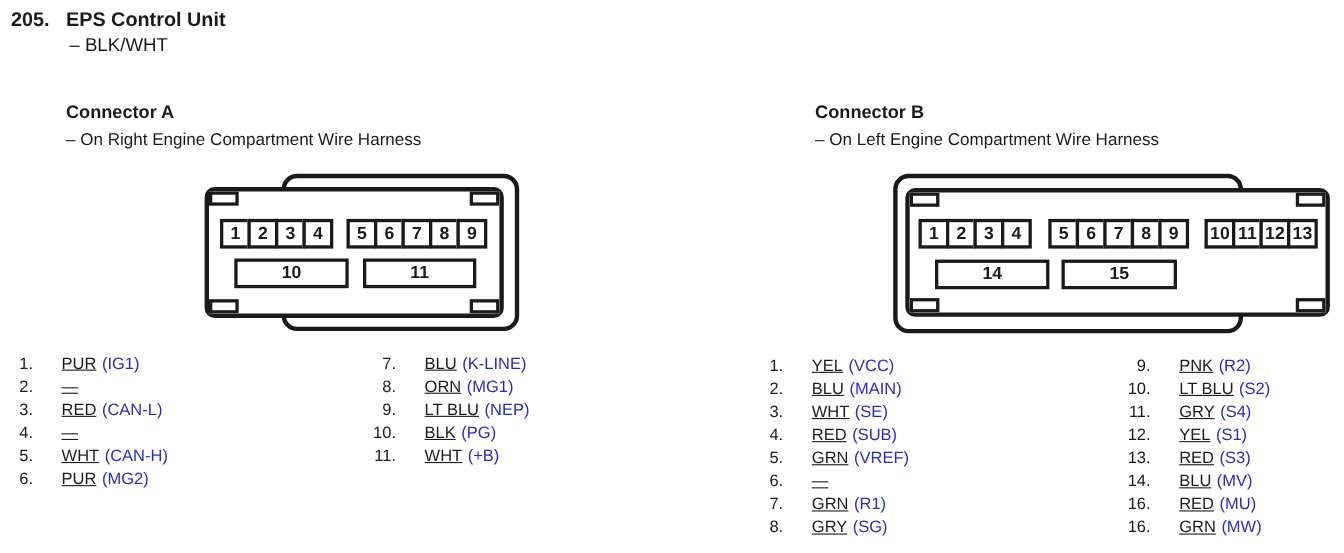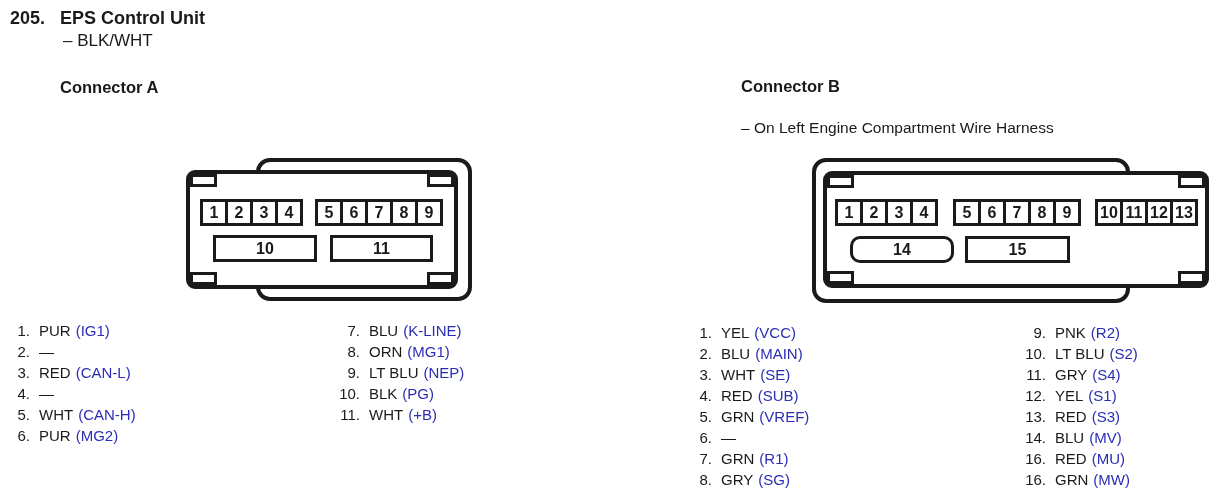--- a/index.html
+++ b/index.html
@@ -30,35 +30,36 @@
     font-weight:bold;font-size:16px;}
   .pinbox + .pinbox{margin-left:-3px;}
   .widebox{position:absolute;box-sizing:border-box;height:27px;border:3px solid var(--ink,#111);
     background:#fff;display:flex;align-items:center;justify-content:center;
     font-weight:bold;font-size:16px;}
 
   
   .pin-list{position:absolute;font-size:15px;}
   .pin-row{display:flex;height:21px;line-height:21px;white-space:pre;}
   .pin-num{display:inline-block;width:22px;text-align:right;}
-  .pin-color{margin-left:9px;}
+  .pin-color{margin-left:26px;text-decoration:underline;}
   .pin-sig{margin-left:5px;color:var(--accent-blue,#2b2db5);}
 </style>
 </head>
 <body>
 
 <div class="page">
 
   <div class="abs page-head-num" style="left:10px;top:7px;">205.</div>
   <div class="abs page-head-title" style="left:60px;top:7px;">EPS Control Unit</div>
   <div class="abs head-note" style="left:63px;top:31px;">– BLK/WHT</div>
 
-  <div class="abs section-title" style="left:60px;top:77px;">Connector A</div>
+  <div class="abs section-title" style="left:60px;top:92px;">Connector A</div>
+  <div class="abs section-note" style="left:60px;top:118px;">– On Right Engine Compartment Wire Harness</div>
 
-  <div class="abs section-title" style="left:741px;top:76px;">Connector B</div>
+  <div class="abs section-title" style="left:741px;top:92px;">Connector B</div>
   <div class="abs section-note" style="left:741px;top:118px;text-align:right;">– On Left Engine Compartment Wire Harness</div>
 
   <div class="diagram" style="left:184px;top:156px;width:292px;height:148px;">
     <div class="shell-back" style="left:72px;top:2px;width:216px;height:143px;"></div>
     <div class="shell-front" style="left:2px;top:14px;width:272px;height:119px;">
       <div class="notch tl"></div>
       <div class="notch tr"></div>
       <div class="notch bl"></div>
       <div class="notch br"></div>
       <div class="pin-group" style="left:10px;top:25px;">
@@ -98,21 +99,21 @@
         <div class="pinbox">7</div>
         <div class="pinbox">8</div>
         <div class="pinbox">9</div>
       </div>
       <div class="pin-group" style="left:268px;top:24px;">
         <div class="pinbox">10</div>
         <div class="pinbox">11</div>
         <div class="pinbox">12</div>
         <div class="pinbox">13</div>
       </div>
-      <div class="widebox" style="left:23px;top:61px;width:104px;border-radius:10px;">14</div>
+      <div class="widebox" style="left:23px;top:61px;width:104px;">14</div>
       <div class="widebox" style="left:138px;top:61px;width:105px;">15</div>
     </div>
   </div>
 
   <div class="pin-list" style="left:8px;top:320px;">
     <div class="pin-row"><span class="pin-num">1.</span><span class="pin-color">PUR</span><span class="pin-sig">(IG1)</span></div>
     <div class="pin-row"><span class="pin-num">2.</span><span class="pin-color">—</span><span class="pin-sig"></span></div>
     <div class="pin-row"><span class="pin-num">3.</span><span class="pin-color">RED</span><span class="pin-sig">(CAN-L)</span></div>
     <div class="pin-row"><span class="pin-num">4.</span><span class="pin-color">—</span><span class="pin-sig"></span></div>
     <div class="pin-row"><span class="pin-num">5.</span><span class="pin-color">WHT</span><span class="pin-sig">(CAN-H)</span></div>

